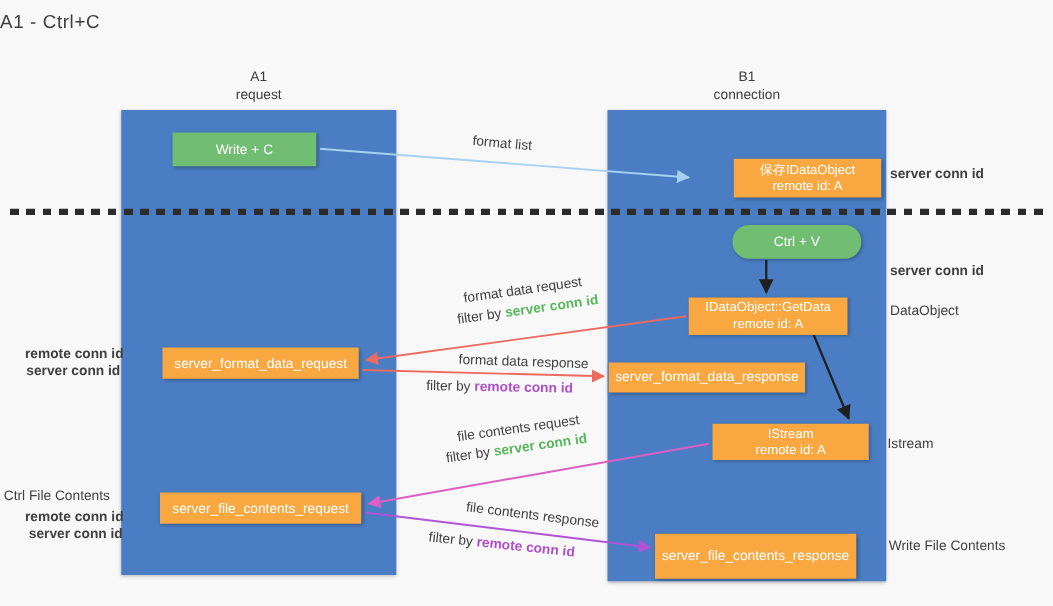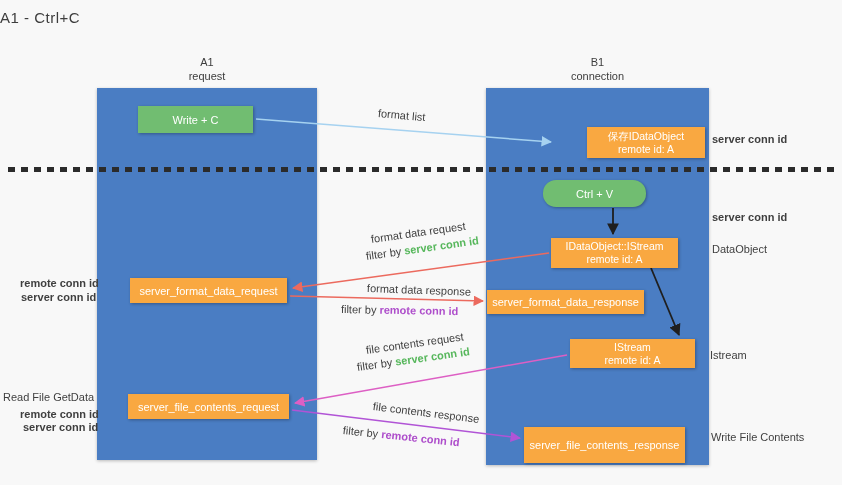--- a/index.html
+++ b/index.html
@@ -80,25 +80,25 @@
     <line class="arrow-purple" x1="292" y1="410" x2="520" y2="438" stroke-width="1.5" marker-end="url(#mpurple)"></line>
   </svg>
 
   <div class="abs box green" style="left:138px;top:106px;width:115px;height:27px;">
     <span>Write + C</span>
   </div>
   <div class="abs box orange two-line" style="left:555px;top:127px;width:118px;height:31px;margin-left:32px;">
     <div>保存IDataObject</div>
     <div>remote id: A</div>
   </div>
-  <div class="abs box green" style="left:543px;top:180px;width:103px;height:27px;border-radius:13px;">
+  <div class="abs box green" style="left:586px;top:180px;width:103px;height:27px;border-radius:13px;">
     <span>Ctrl + V</span>
   </div>
   <div class="abs box orange two-line" style="left:551px;top:238px;width:127px;height:30px;">
-    <div>IDataObject::IStream</div>
+    <div>IDataObject::GetData</div>
     <div>remote id: A</div>
   </div>
   <div class="abs box orange" style="left:130px;top:278px;width:157px;height:25px;">
     <span>server_format_data_request</span>
   </div>
   <div class="abs box orange" style="left:487px;top:290px;width:157px;height:24px;">
     <span>server_format_data_response</span>
   </div>
   <div class="abs box orange two-line" style="left:570px;top:339px;width:125px;height:29px;">
     <div>IStream</div>
@@ -138,17 +138,17 @@
   </div>
 
   <div class="abs side bold-green" style="left:712px;top:133px;">server conn id</div>
   <div class="abs side bold-green" style="left:712px;top:211px;">server conn id</div>
   <div class="abs side" style="left:712px;top:243px;">DataObject</div>
   <div class="abs side" style="left:710px;top:349px;">Istream</div>
   <div class="abs side" style="left:711px;top:431px;">Write File Contents</div>
 
   <div class="abs side bold-purple" style="left:20px;top:277px;">remote conn id</div>
   <div class="abs side bold-green" style="left:21px;top:291px;">server conn id</div>
-  <div class="abs side" style="left:3px;top:391px;">Read File GetData</div>
+  <div class="abs side" style="left:3px;top:391px;">Ctrl File Contents</div>
   <div class="abs side bold-purple" style="left:20px;top:408px;">remote conn id</div>
   <div class="abs side bold-green" style="left:23px;top:421px;">server conn id</div>
 
 </div>
 
 </body></html>

